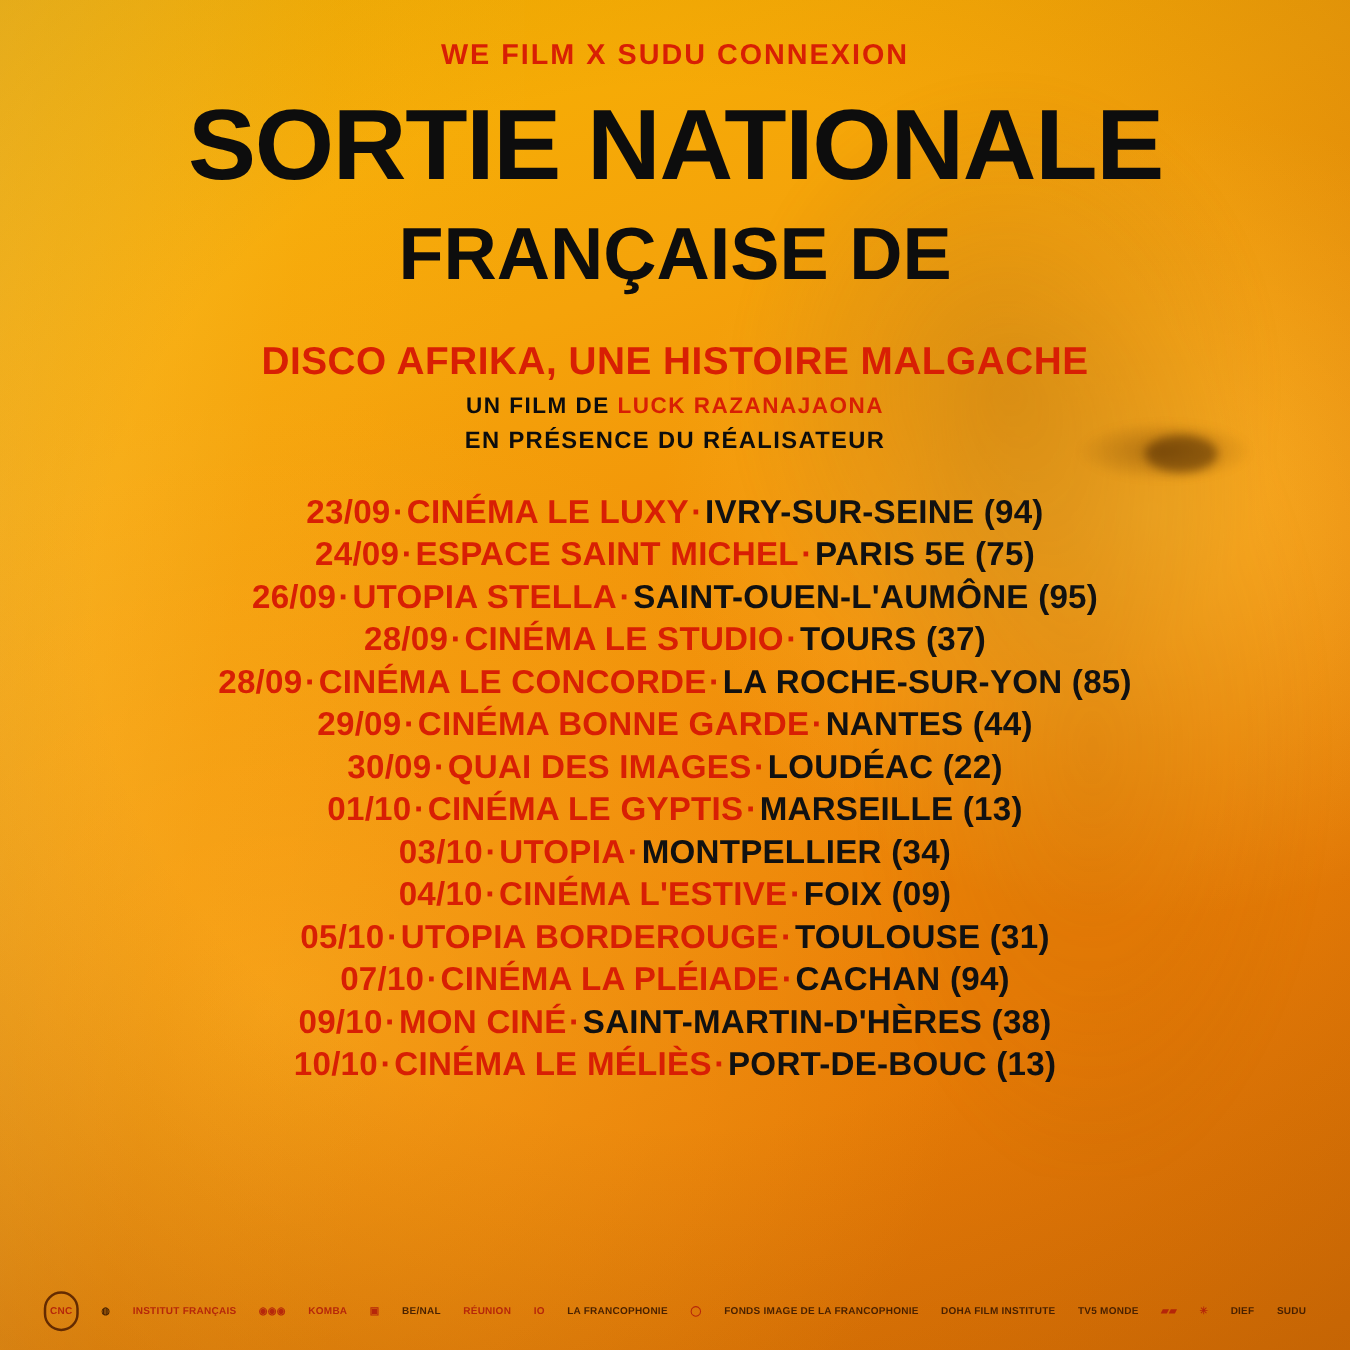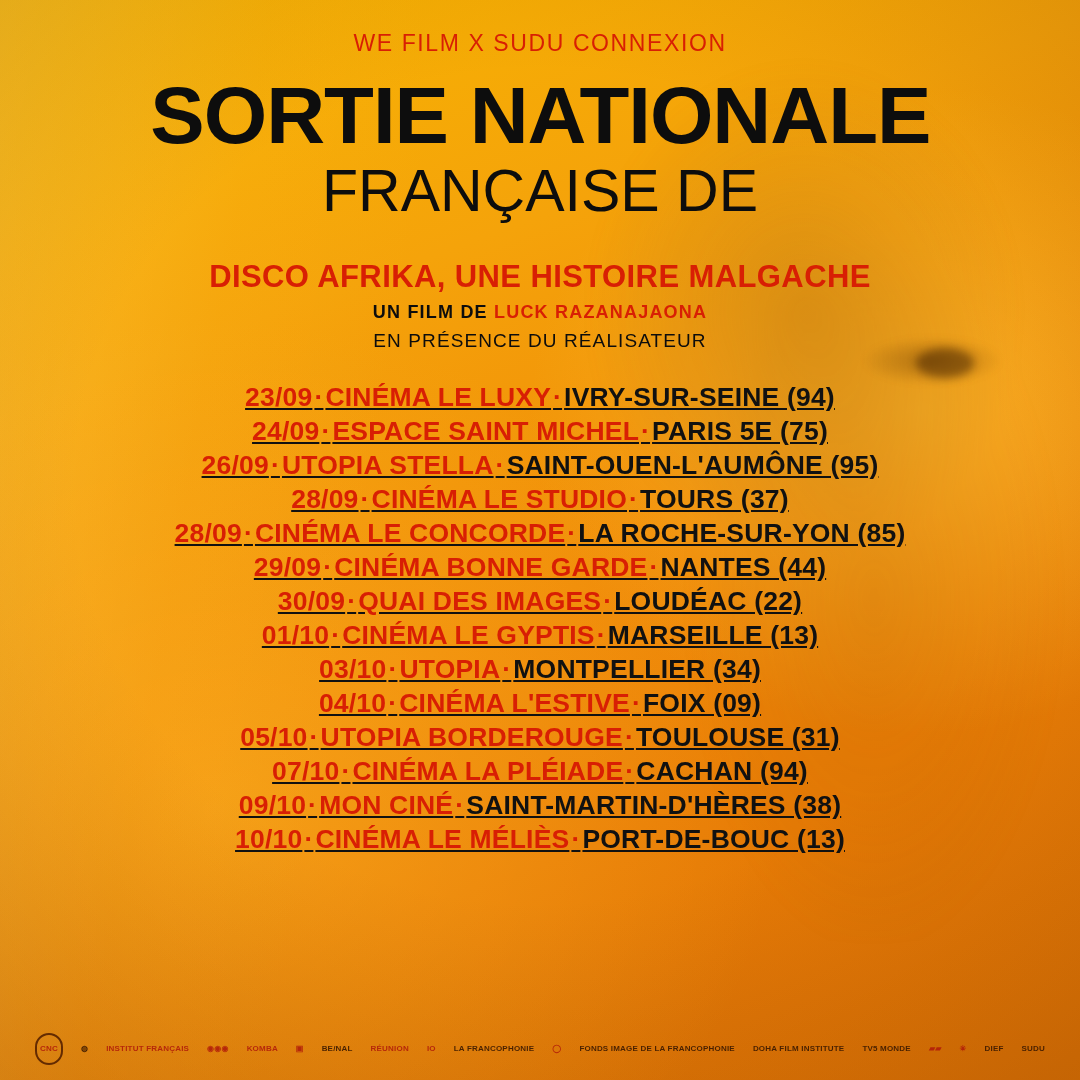--- a/index.html
+++ b/index.html
@@ -79,42 +79,42 @@
     width: 1080px;
     height: 1080px;
     display: flex;
     flex-direction: column;
     align-items: center;
   }
 
   .presenter {
     margin-top: 30px;
     font-size: 23px;
-    font-weight: normal;
+    font-weight: bold;
     letter-spacing: 1.6px;
     color: #d81f04;
     text-transform: uppercase;
   }
 
   .title-main {
     margin-top: 22px;
     font-size: 80px;
     line-height: 0.92;
     font-weight: bold;
     letter-spacing: -1px;
     color: #0d0d0d;
     text-transform: uppercase;
     text-align: center;
     transform: scaleX(1.02);
   }
   .title-sub {
-    margin-top: 10px;
+    margin-top: 22px;
     font-size: 59px;
     line-height: 0.95;
-    font-weight: normal;
+    font-weight: bold;
     letter-spacing: 0px;
     color: #0d0d0d;
     text-transform: uppercase;
     text-align: right;
   }
 
   .film-title {
     margin-top: 40px;
     font-size: 31px;
     font-weight: bold;
@@ -131,21 +131,21 @@
     color: #0d0d0d;
     text-transform: uppercase;
     text-align: center;
   }
   .film-director .dir-name {
     color: #d81f04;
   }
   .film-note {
     margin-top: 7px;
     font-size: 19px;
-    font-weight: normal;
+    font-weight: bold;
     letter-spacing: 1.1px;
     color: #0d0d0d;
     text-transform: uppercase;
     text-align: center;
   }
 
   .screenings {
     margin-top: 28px;
     width: 1010px;
     display: flex;
@@ -154,21 +154,20 @@
   }
   .screening-row {
     font-size: 26.5px;
     line-height: 1.285;
     font-weight: bold;
     letter-spacing: 0.2px;
     text-transform: uppercase;
     text-align: center;
     white-space: nowrap;
     color: #111;
-    text-decoration: underline;
   }
   .screening-row .date {
     color: #d81f04;
   }
   .screening-row .sep {
     color: #d81f04;
     padding: 0 2px;
   }
   .screening-row .venue {
     color: #d81f04;

